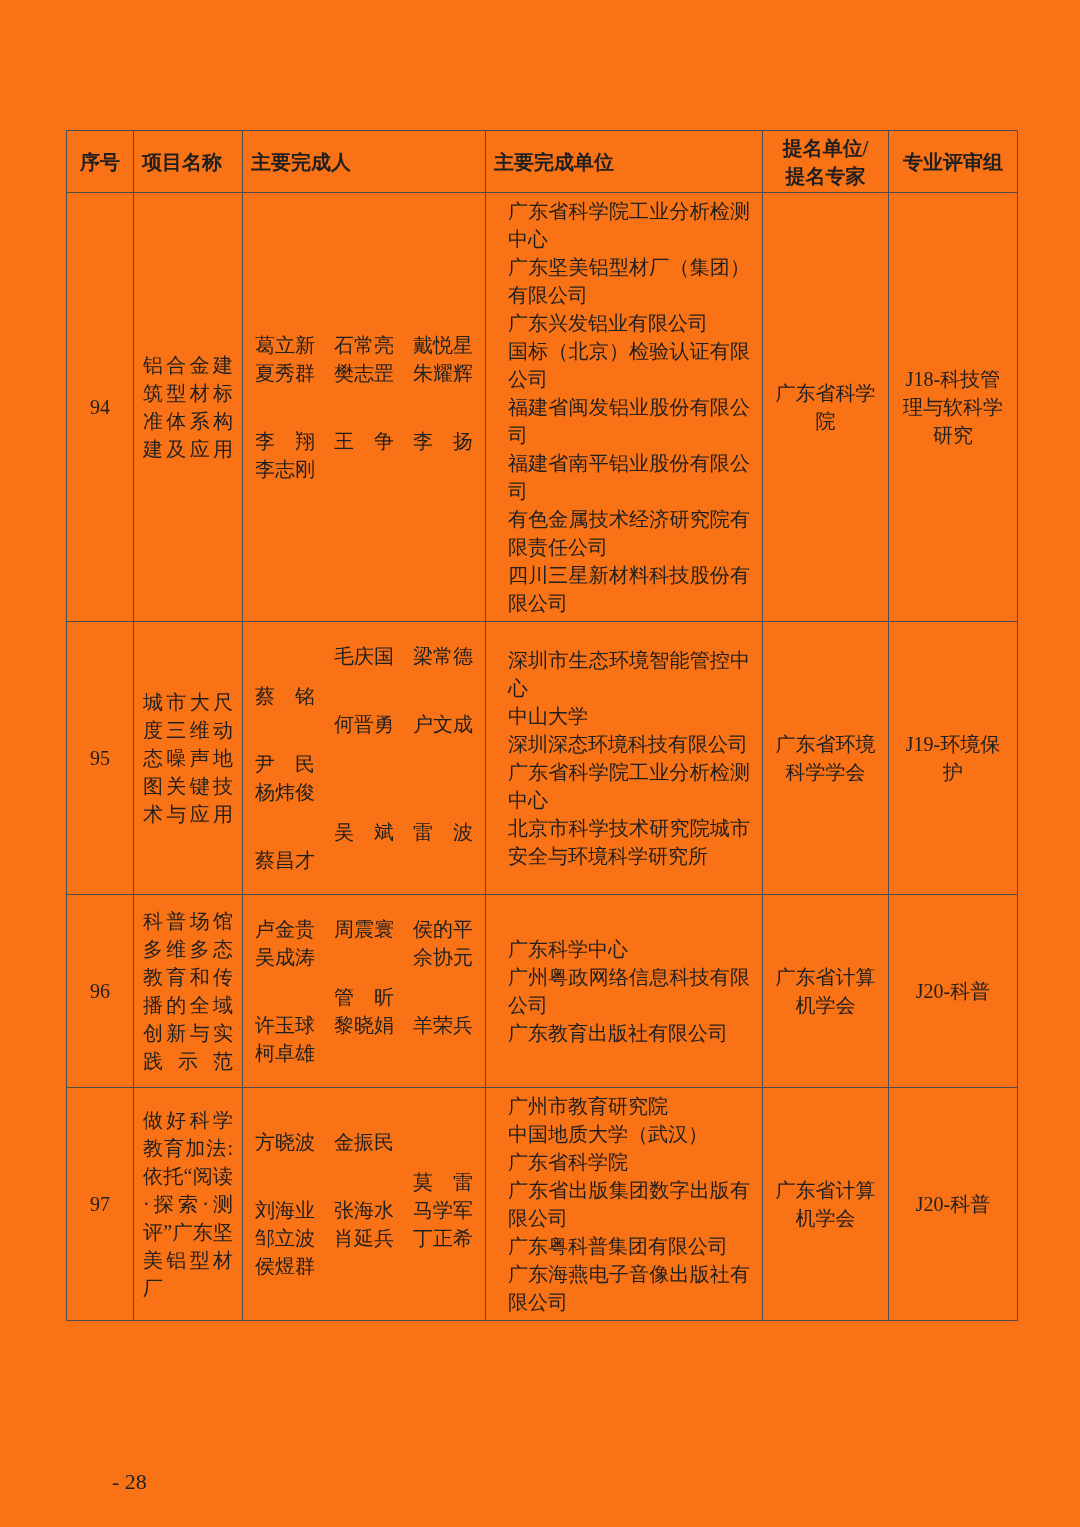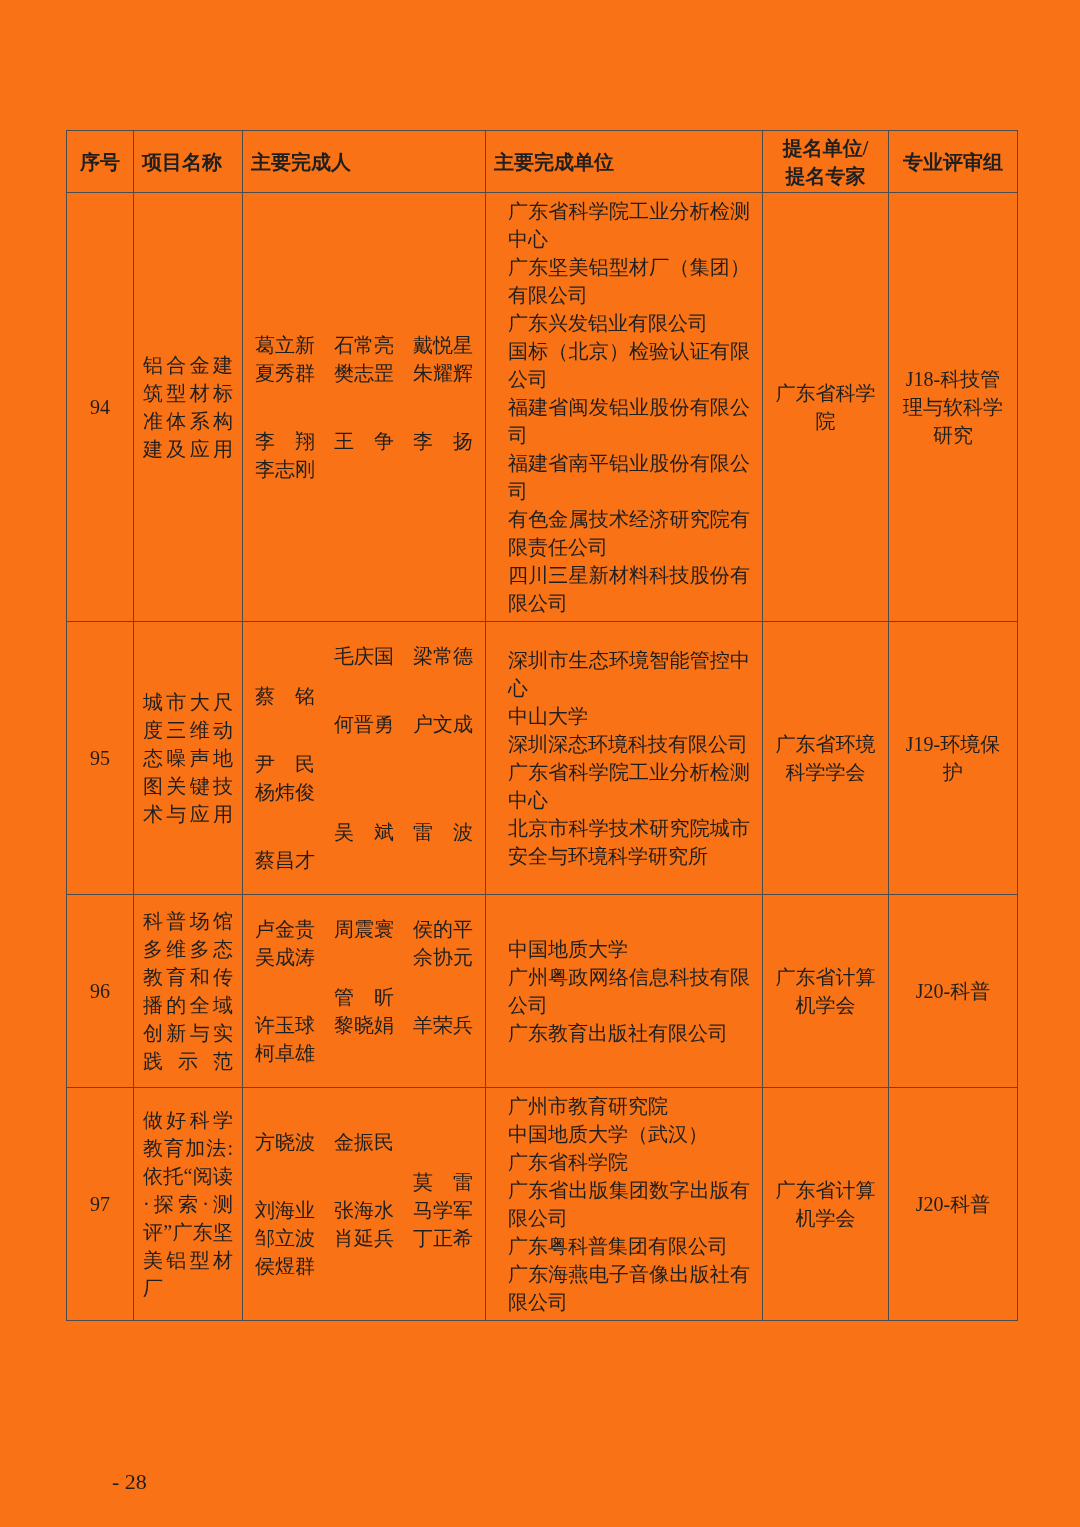--- a/index.html
+++ b/index.html
@@ -160,21 +160,21 @@
               <span class="name">吴成涛</span>
               <span class="name spread">管昕</span>
               <span class="name">佘协元</span>
               <span class="name">许玉球</span>
               <span class="name">黎晓娟</span>
               <span class="name">羊荣兵</span>
               <span class="name">柯卓雄</span>
             </div>
           </td>
           <td class="units-cell">
-            <div class="unit">中国地质大学</div>
+            <div class="unit">广东科学中心</div>
             <div class="unit">广州粤政网络信息科技有限公司</div>
             <div class="unit">广东教育出版社有限公司</div>
           </td>
           <td class="nominator-cell">广东省计算机学会</td>
           <td class="panel-cell">J20-科普</td>
         </tr>
         <tr>
           <td class="seq-cell">97</td>
           <td class="title-cell">做好科学教育加法:依托“阅读·探索·测评”广东坚美铝型材厂</td>
           <td class="names-cell">

